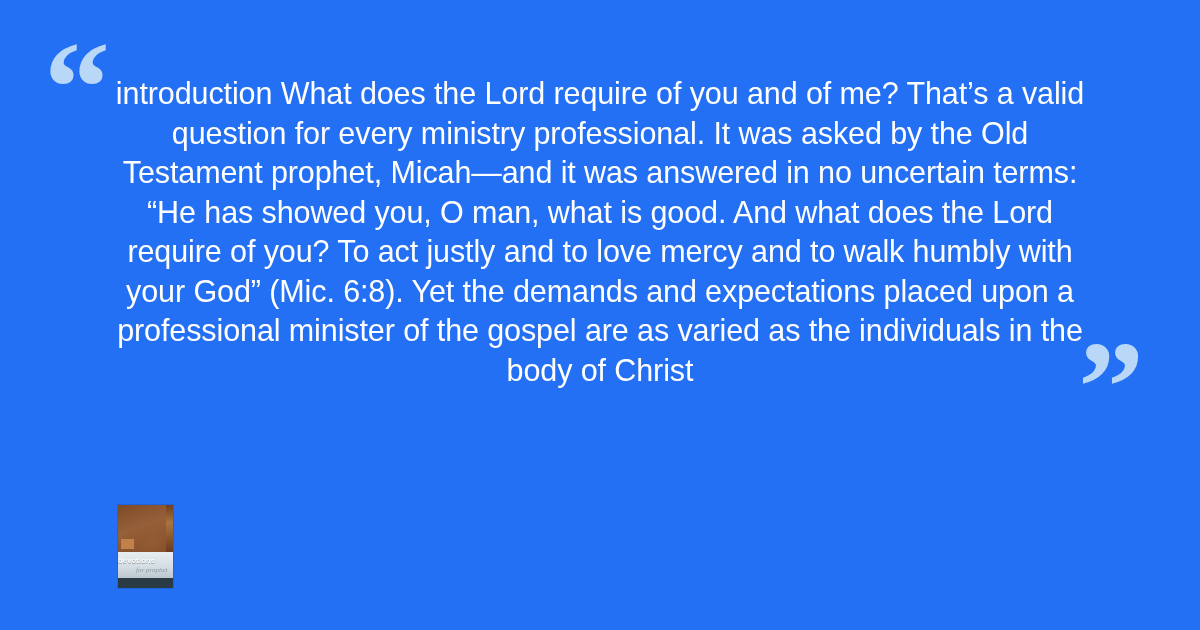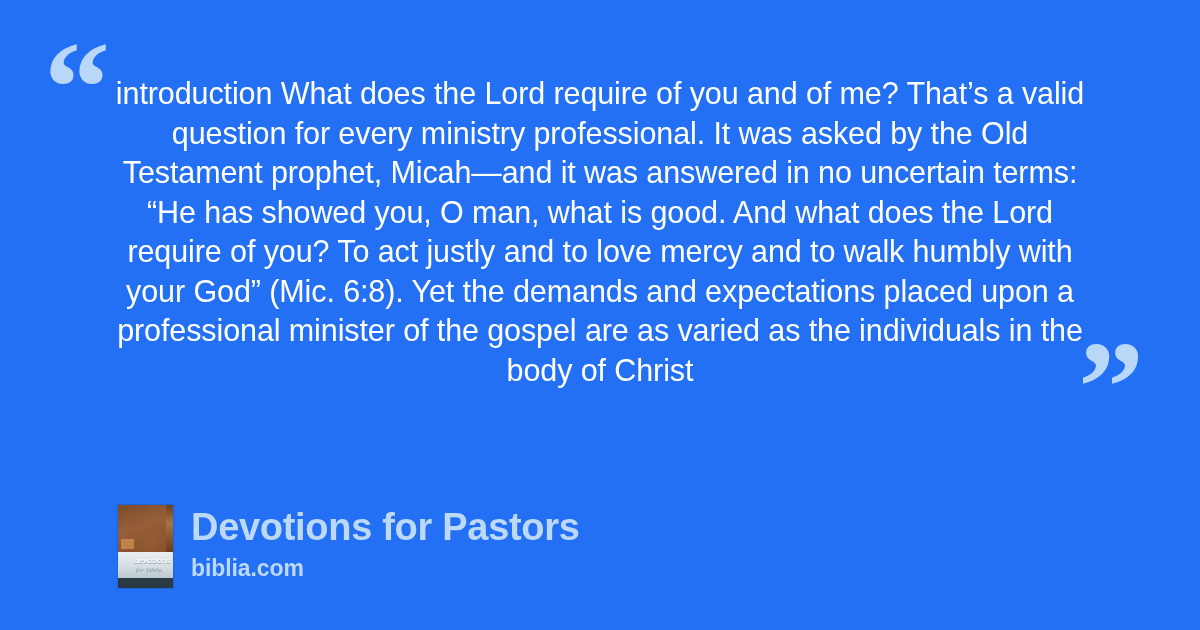--- a/index.html
+++ b/index.html
@@ -107,21 +107,21 @@
   #book-cover .cover-band {
     position: absolute;
     left: 0;
     top: 57%;
     width: 100%;
     height: 31%;
     background: linear-gradient(180deg, #E9EEF1 0%, #D3DCE2 60%, #BCC7CE 100%);
   }
   #book-cover .cover-band-title {
     position: absolute;
-    left: 16px;
+    left: 0;
     top: 61%;
     font-family: "Liberation Sans", sans-serif;
     font-weight: 700;
     font-size: 7.5px;
     letter-spacing: .2px;
     color: #FAFCFD;
     text-shadow: 0 1px 0 rgba(90,110,125,.55);
     white-space: nowrap;
   }
   #book-cover .cover-band-sub {
@@ -181,24 +181,20 @@
   <span id="quote-close" class="qmark">”</span>
 
   <div id="footer">
 
     <div id="book-cover">
       <div class="cover-top"></div>
       <div class="cover-spine"></div>
       <div class="cover-chip"></div>
       <div class="cover-band"></div>
       <div class="cover-band-title">devotions</div>
-      <div class="cover-band-sub">for biblia</div>
+      <div class="cover-band-sub">for prophet</div>
       <div class="cover-foot"></div>
     </div>
 
-    <div id="footer-text">
-      <div id="book-title">Devotions for Pastors</div>
-      <div id="site-name">biblia.com</div>
-    </div>
 
   </div>
 
 </div>
 
 </body></html>

